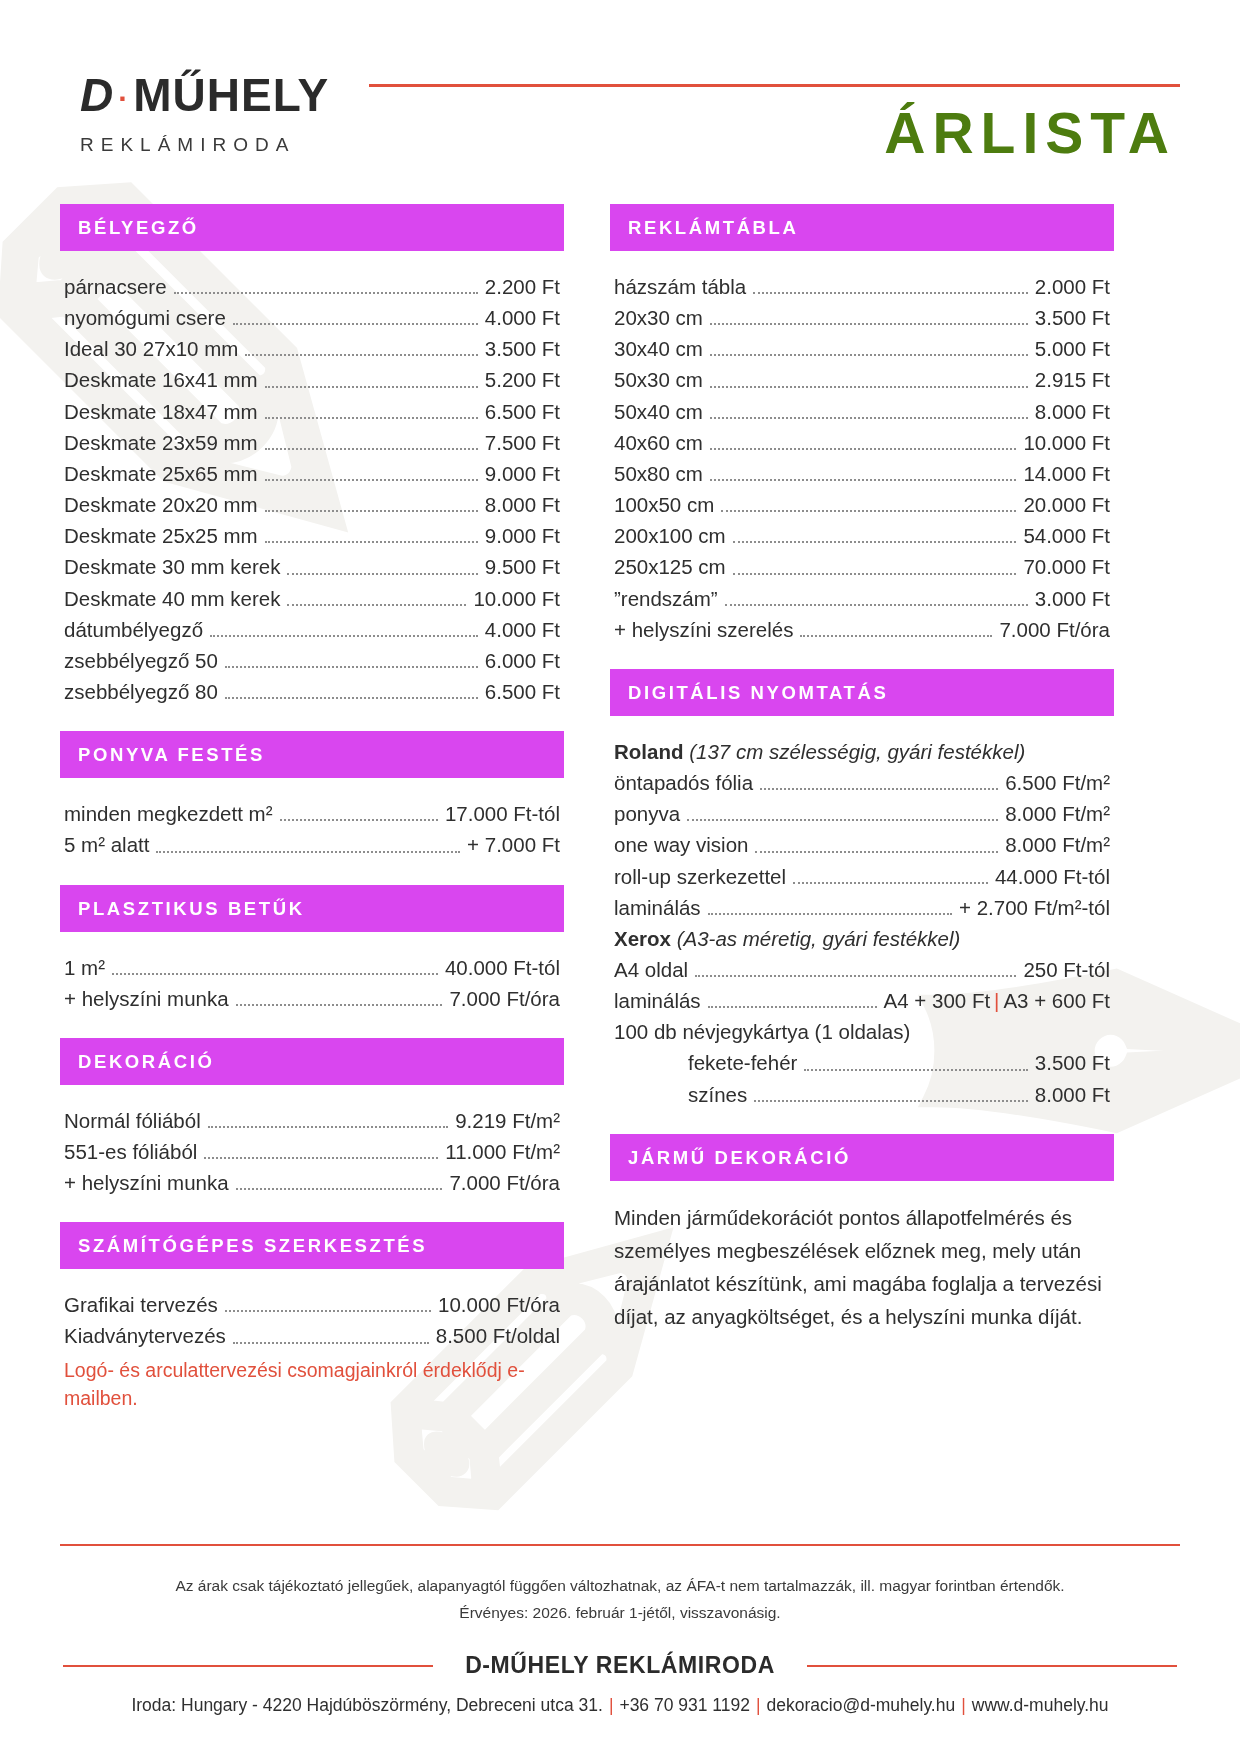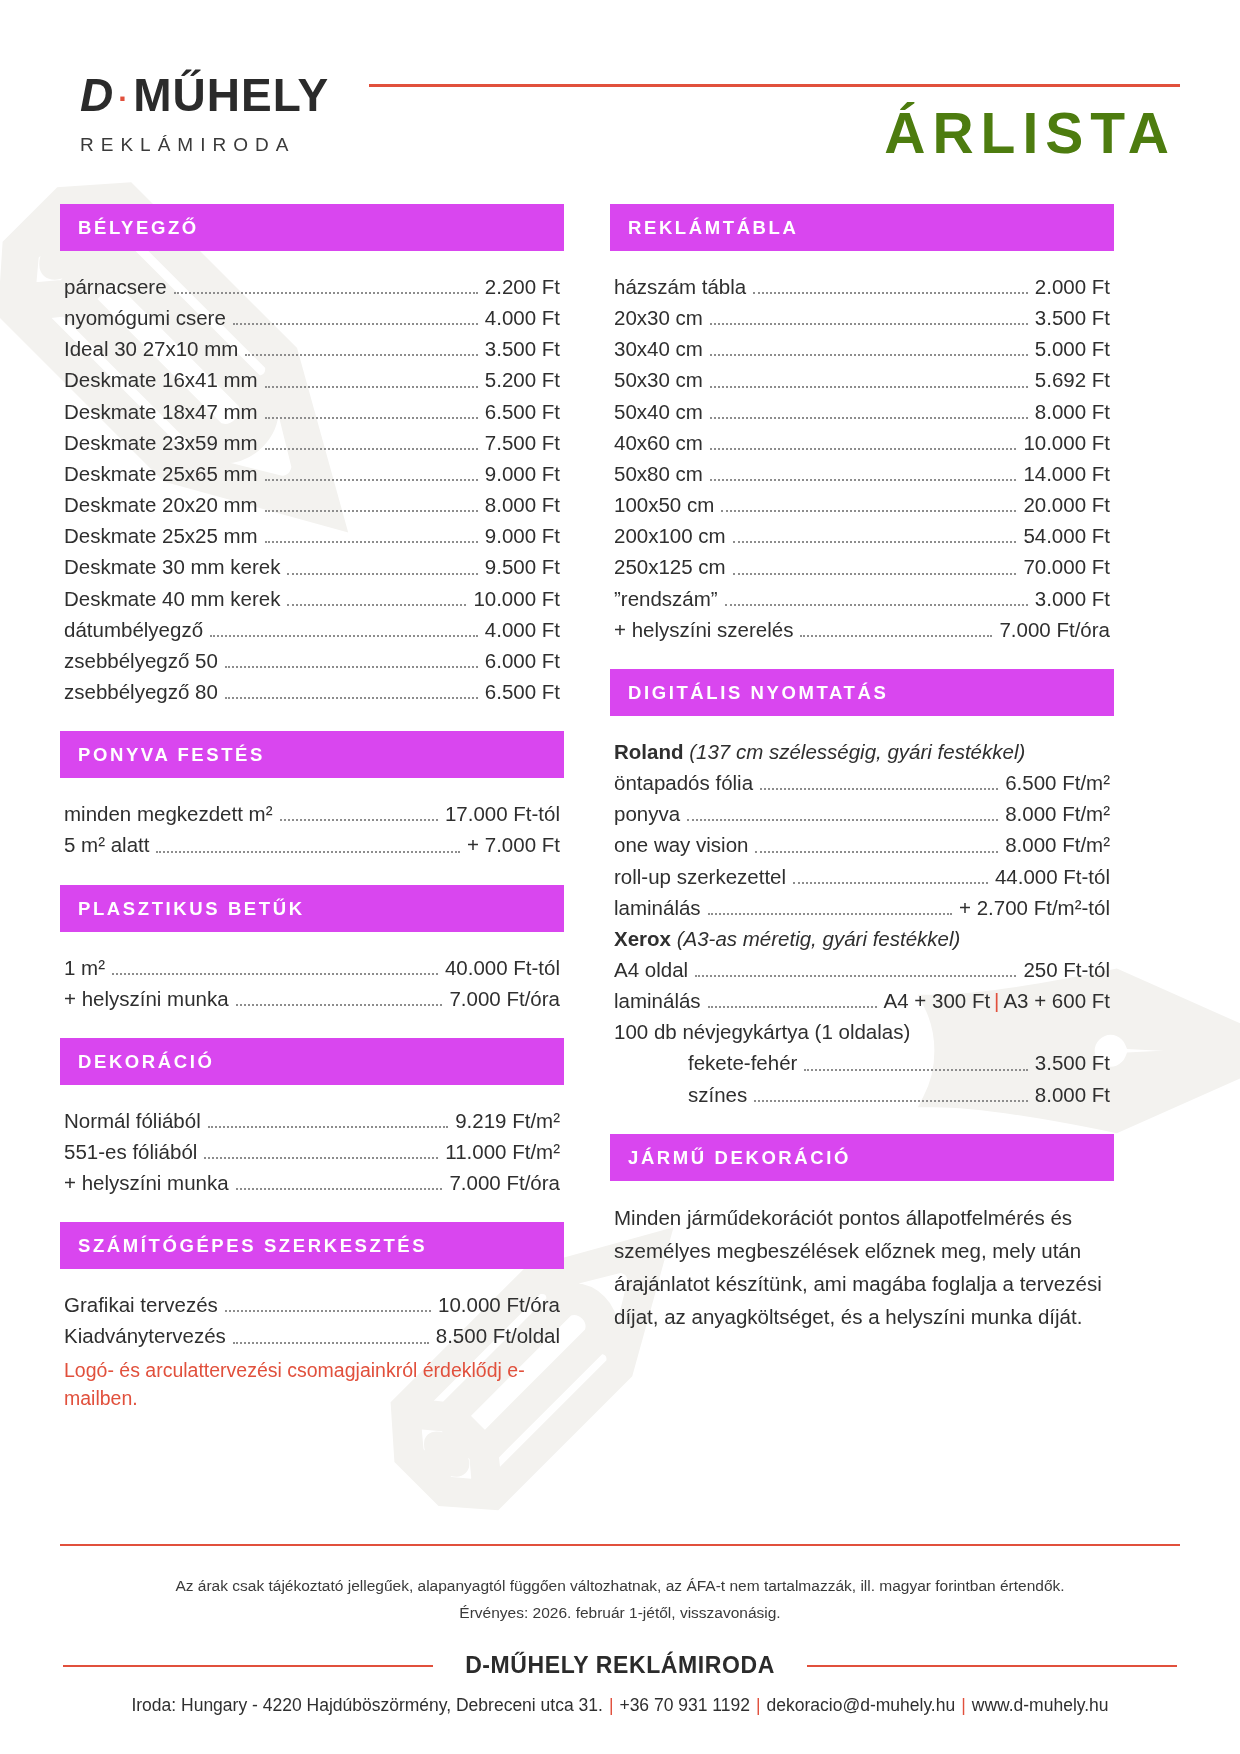--- a/index.html
+++ b/index.html
@@ -400,21 +400,21 @@
                 <span class="value">3.500 Ft</span>
               </div>
             <div class="row">
                 <span class="label">30x40 cm</span>
                 <span class="dots"></span>
                 <span class="value">5.000 Ft</span>
               </div>
             <div class="row">
                 <span class="label">50x30 cm</span>
                 <span class="dots"></span>
-                <span class="value">5.692 Ft</span>
+                <span class="value">2.915 Ft</span>
               </div>
             <div class="row">
                 <span class="label">50x40 cm</span>
                 <span class="dots"></span>
                 <span class="value">8.000 Ft</span>
               </div>
             <div class="row">
                 <span class="label">40x60 cm</span>
                 <span class="dots"></span>
                 <span class="value">10.000 Ft</span>

